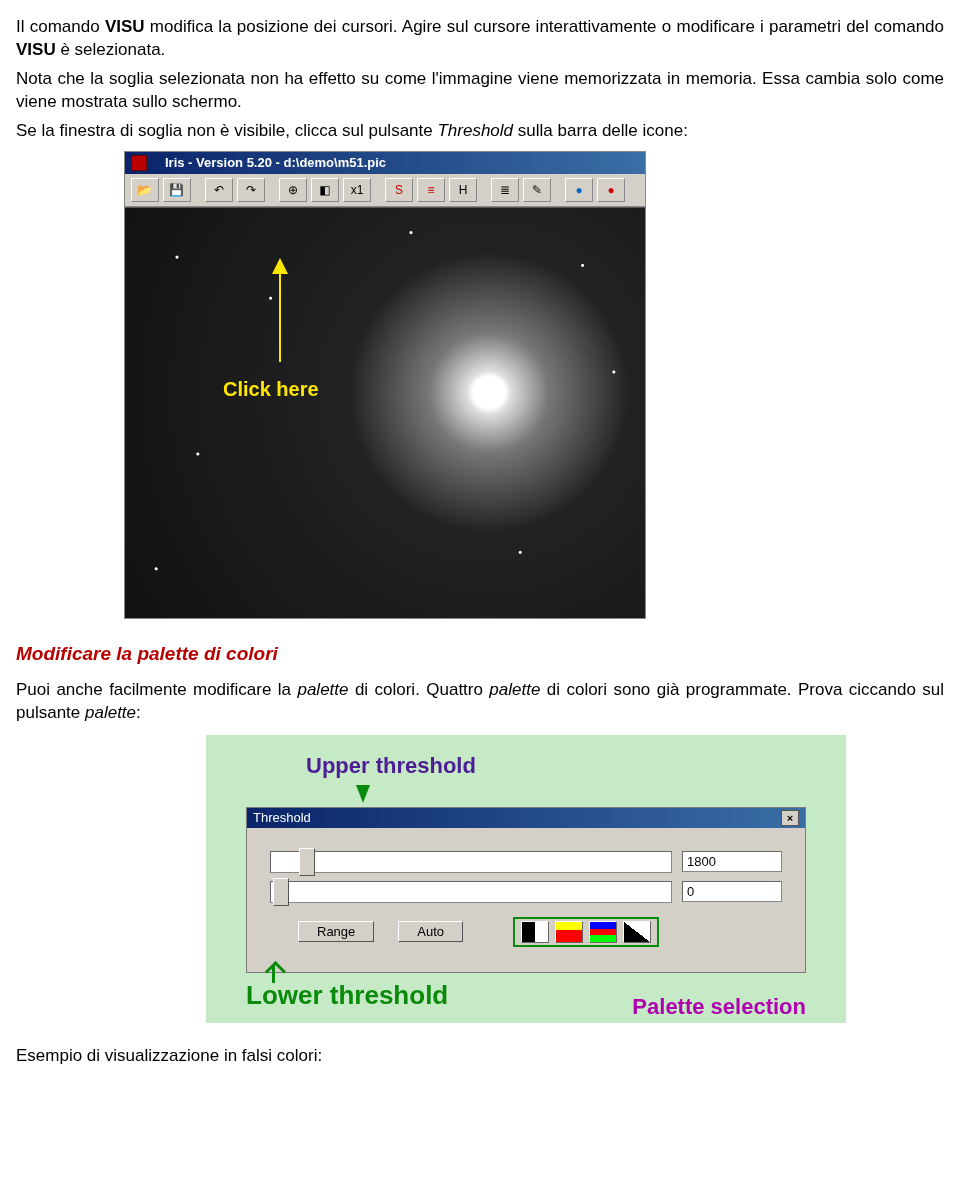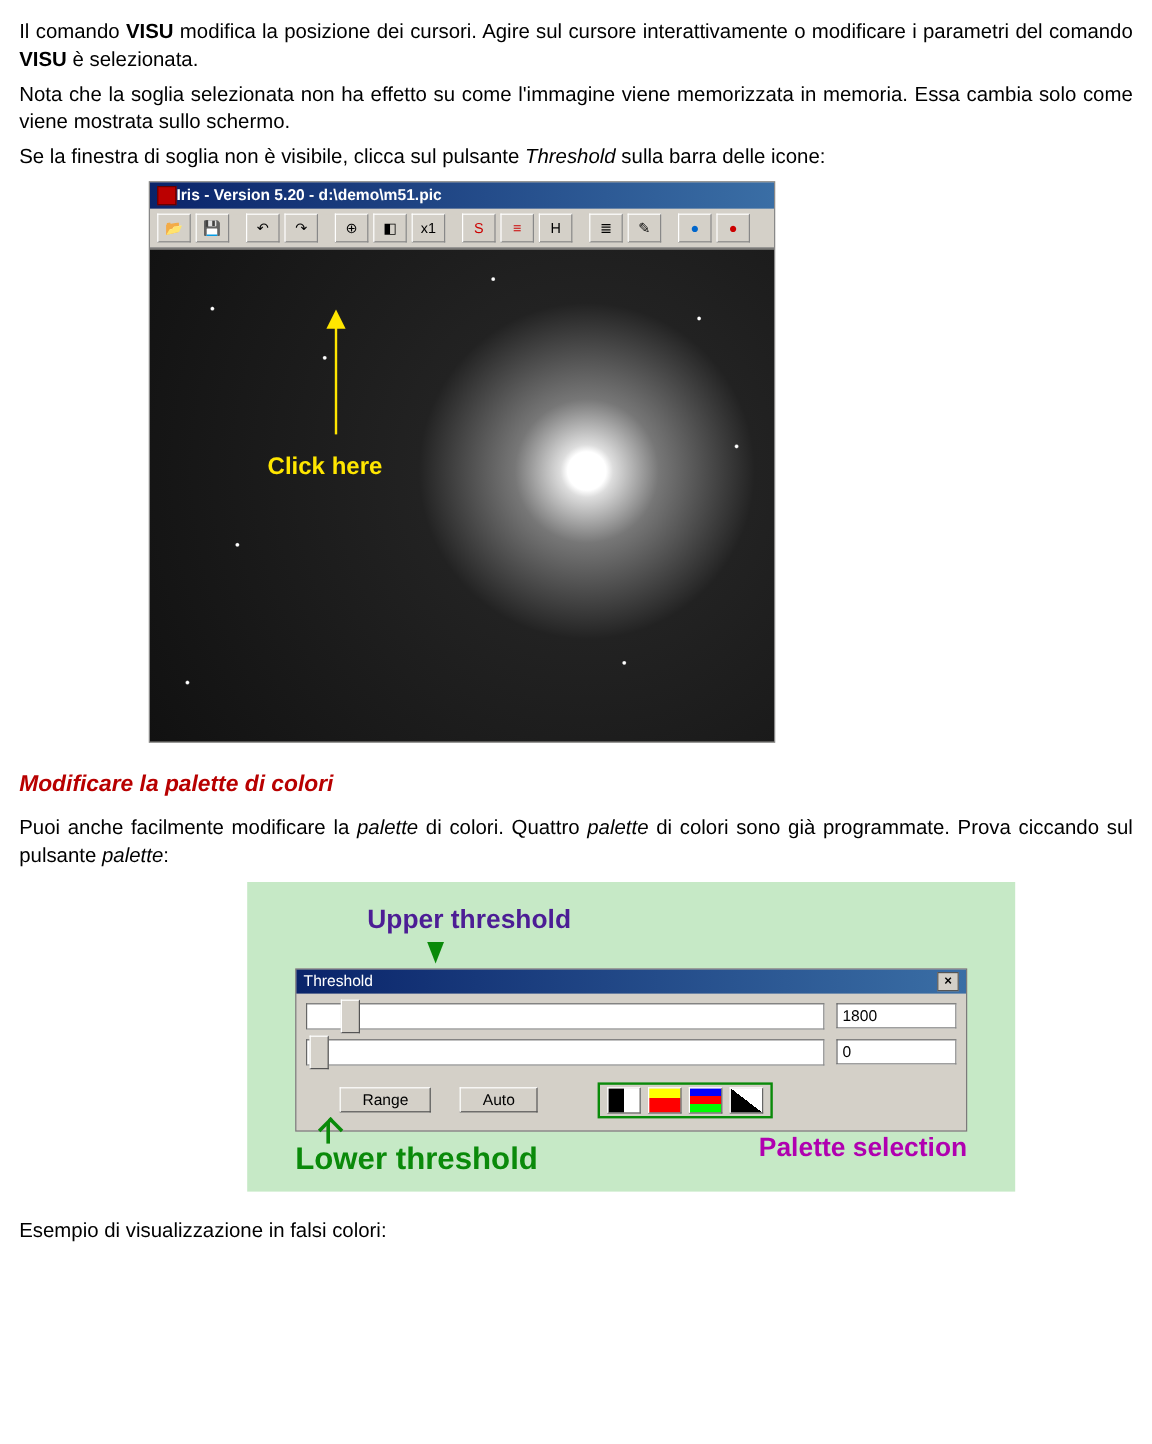--- a/index.html
+++ b/index.html
@@ -31,21 +31,21 @@
     background: #d4d0c8;
   }
   .iris-titlebar {
     display: flex;
     align-items: center;
     background: linear-gradient(to right, #0a246a, #3a6ea5);
     color: #fff;
     padding: 3px 6px;
     font-weight: bold;
     font-size: 13px;
-    gap: 0;
+    gap: 18px;
   }
   .iris-titlebar .app-icon {
     width: 14px; height: 14px;
     background: #b00; border:1px solid #600;
   }
   .iris-menubar {
     display: flex;
     gap: 14px;
     padding: 3px 8px;
     background: #ece9d8;
@@ -141,21 +141,21 @@
   .thresh-titlebar{
     display:flex; justify-content:space-between; align-items:center;
     background: linear-gradient(to right,#0a246a,#3a6ea5);
     color:#fff;
     padding:2px 6px;
   }
   .thresh-close{
     width:16px;height:14px;border:1px solid #555;background:#d4d0c8;color:#000;
     display:flex;align-items:center;justify-content:center;font-size:11px;font-weight:bold;
   }
-  .thresh-body{ padding:8px; }
+  .thresh-body{ padding:23px; }
   .slider-row{ display:flex; align-items:center; gap:10px; margin-bottom:8px; }
   .slider-track{
     flex:1; height:20px; border:1px solid #888;
     border-top-color:#666; border-left-color:#666;
     background:#fff;
     position:relative;
   }
   .slider-knob{
     position:absolute; top:-4px; width:14px; height:26px;
     background:#d4d0c8;
@@ -188,21 +188,21 @@
   .pal1{ background:linear-gradient(to right,#000 0 50%,#fff 50% 100%); }
   .pal2{ background:linear-gradient(to bottom,#ff0 0 40%,#f00 40% 100%); }
   .pal3{ background:linear-gradient(to bottom,#00f 0 33%,#f00 33% 66%,#0f0 66% 100%); }
   .pal4{ background:linear-gradient(to top right,#000 0 50%,#fff 50% 100%); }
   .lower-lbl{
     color:#0a8a0a; font-weight:bold; font-size:26px;
     position:absolute; left:40px; bottom:12px;
   }
   .pal-lbl{
     color:#b000b0; font-weight:bold; font-size:22px;
-    position:absolute; right:40px; bottom:24px;
+    position:absolute; right:40px; bottom:3px;
   }
   .lower-arrow{
     position:absolute; left:62px; bottom:44px;
     width:12px;height:12px;
     border-top:3px solid #0a8a0a;
     border-right:3px solid #0a8a0a;
     transform: rotate(-45deg);
   }
   .lower-arrow-line{
     position:absolute; left:66px; bottom:40px;

